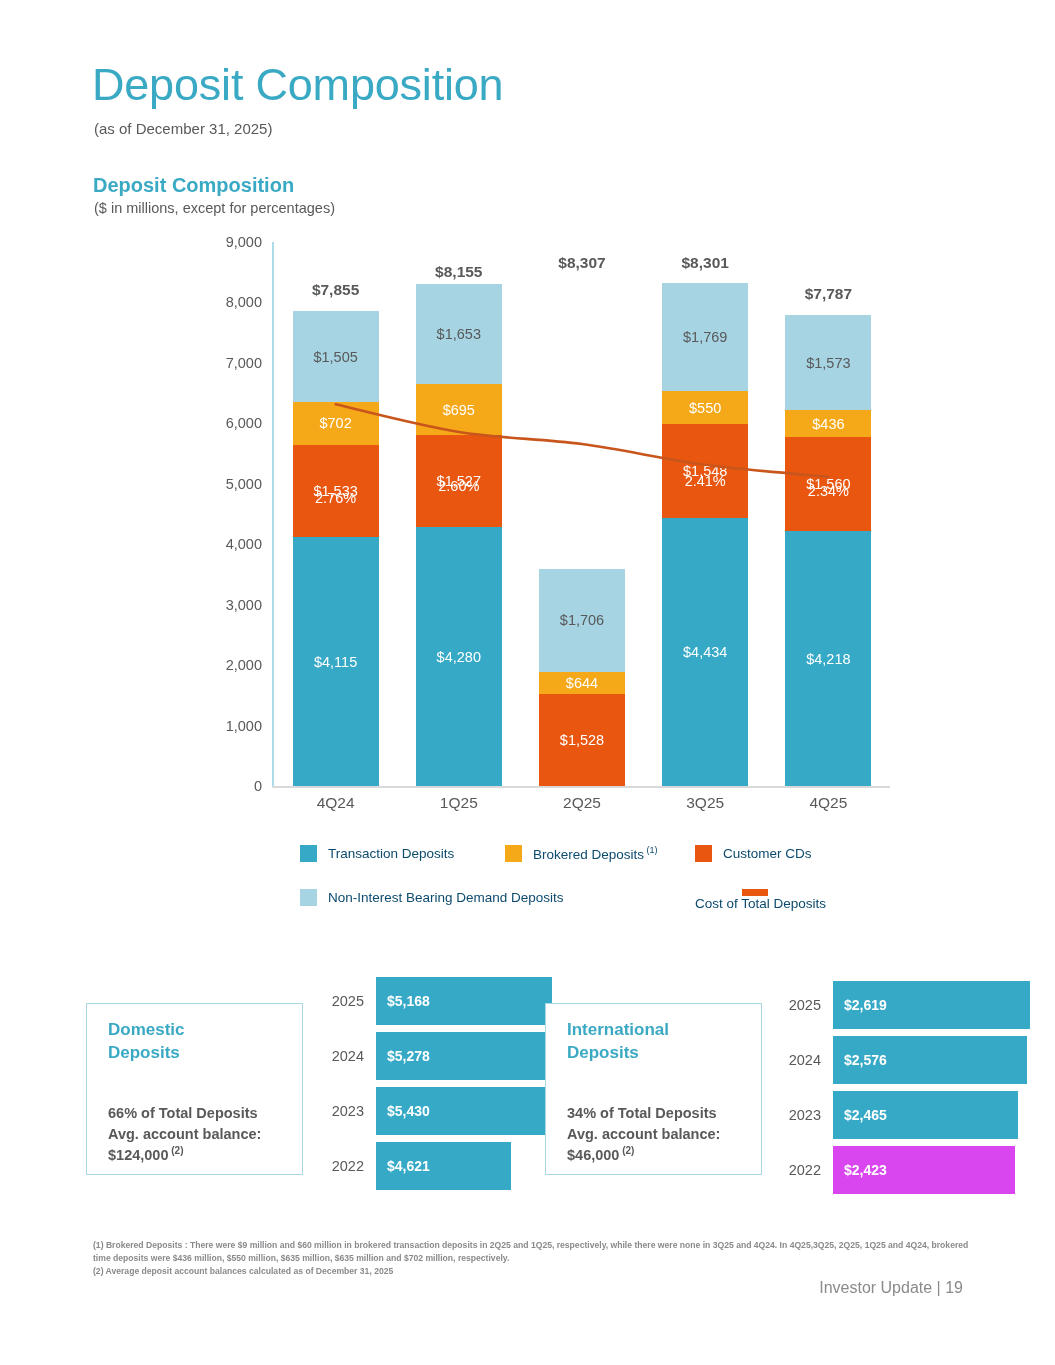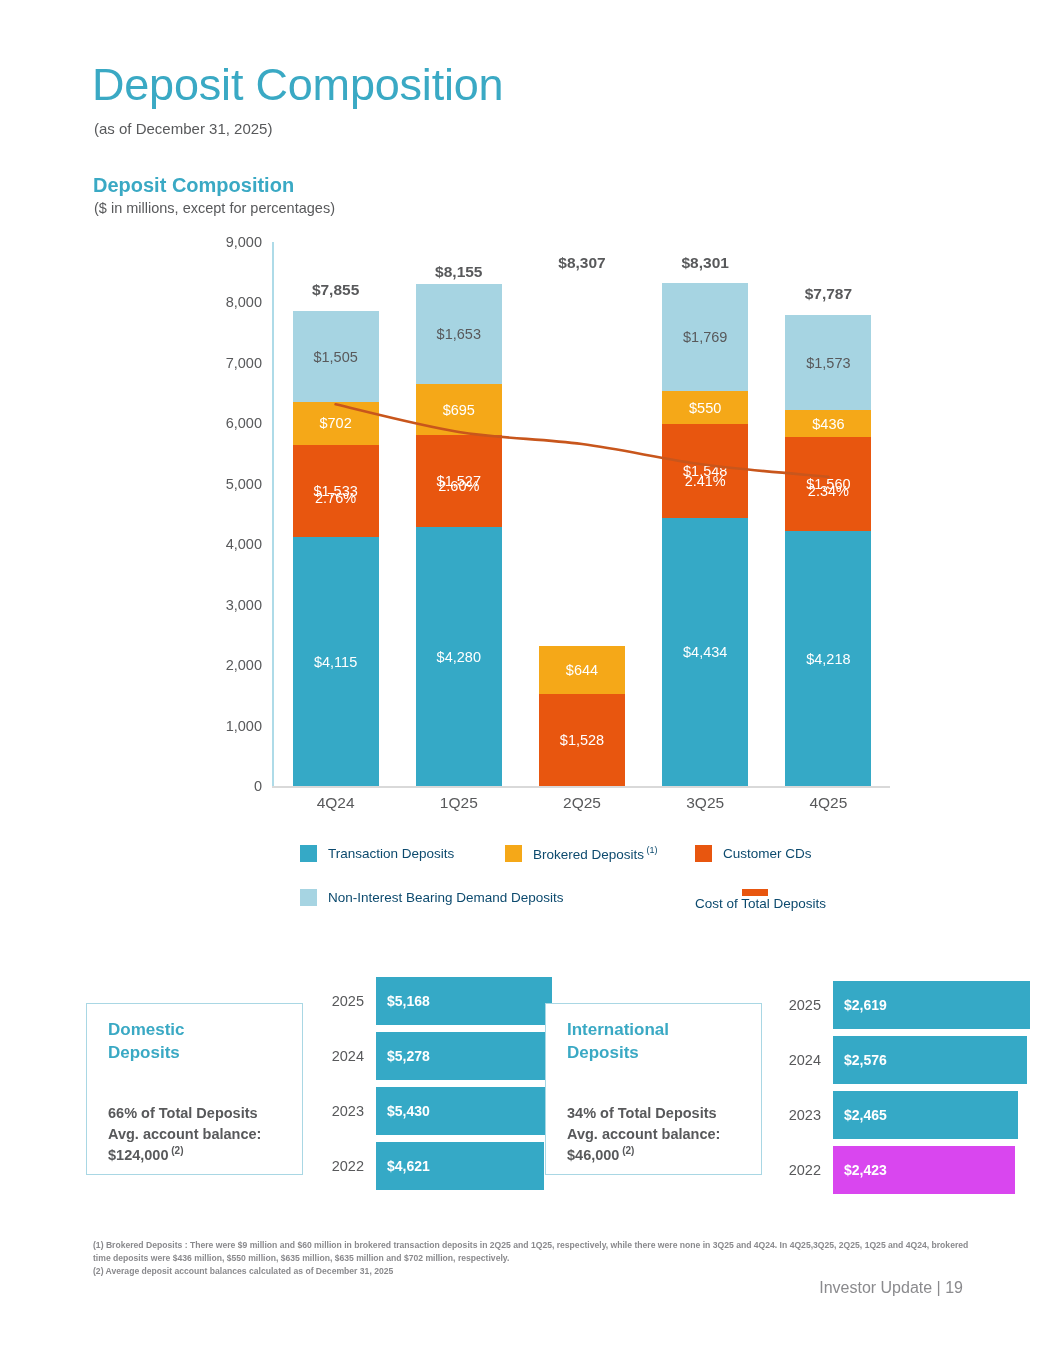--- a/index.html
+++ b/index.html
@@ -298,21 +298,24 @@
         </div>
         <div class="seg seg-cds" style="height: 92.2987px;">
           <span>$1,527</span>
         </div>
         <div class="seg seg-tran" style="height: 258.702px;">
           <span>$4,280</span>
         </div>
       </div>
       <div class="bar-total" style="left: 184.8px; bottom: 504.924px;">$8,155</div>
       <div class="bar-col" style="left: 265px;">
-        <div class="seg seg-brok" style="height: 48px;">
+        <div class="seg seg-nib" style="height: 103.118px;">
+          <span>$1,706</span>
+        </div>
+        <div class="seg seg-brok" style="height: 22px;">
           <span>$644</span>
         </div>
         <div class="seg seg-cds" style="height: 92.3591px;">
           <span>$1,528</span>
         </div>
       </div>
       <div class="bar-total" style="left: 308px; bottom: 514.112px;">$8,307</div>
       <div class="bar-col" style="left: 388.2px;">
         <div class="seg seg-nib" style="height: 108px;">
           <span>$1,769</span>
@@ -407,21 +410,21 @@
         </div>
       </div>
       <div class="hbar-row" style="top: 110px;">
         <div class="hbar-year">2023</div>
         <div class="hbar" style="width: 185px; background: rgb(53, 169, 198);">
           <span>$5,430</span>
         </div>
       </div>
       <div class="hbar-row" style="top: 165px;">
         <div class="hbar-year">2022</div>
-        <div class="hbar" style="width: 168px; background: rgb(53, 169, 198);">
+        <div class="hbar" style="width: 135px; background: rgb(53, 169, 198);">
           <span>$4,621</span>
         </div>
       </div>
     </div>
     <div class="panel-box" style="left: 545px; top: 1003px; width: 217px; height: 172px;"></div>
     <div class="panel-title" style="left: 567px; top: 1018px;">International
 Deposits</div>
     <div class="panel-body" style="left: 567px; top: 1103px;">
       <div>34% of Total Deposits</div>
       <div>Avg. account balance:</div>

